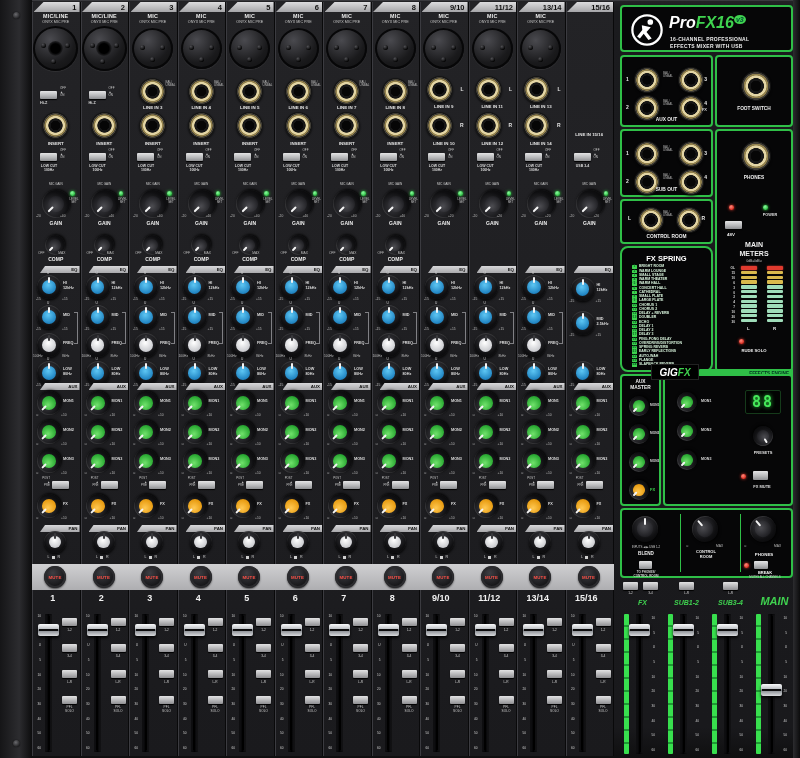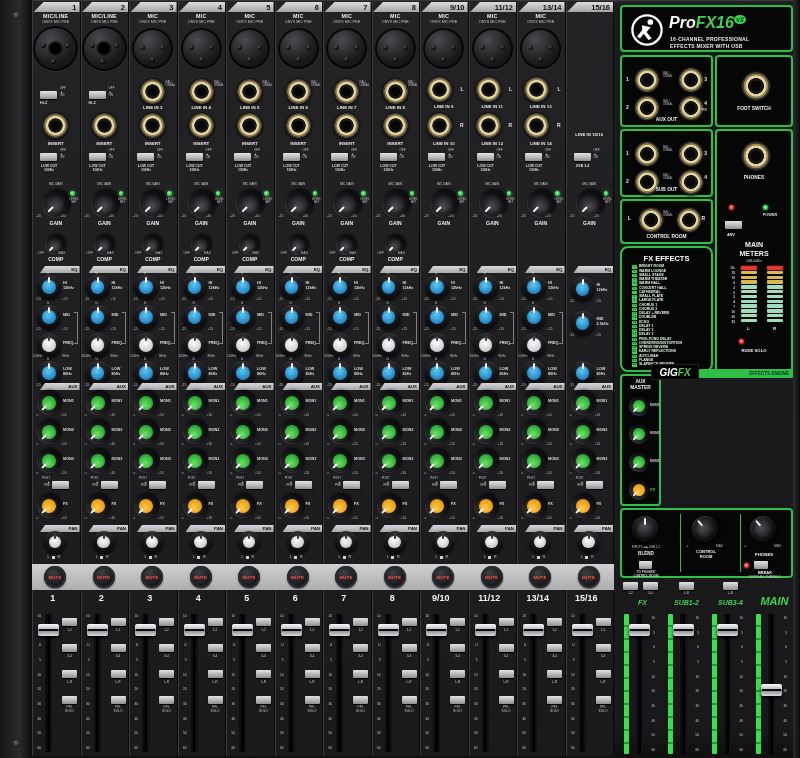--- a/index.html
+++ b/index.html
@@ -2004,21 +2004,21 @@
   <span class="jnum cl">L</span>
   <span class="jnum cr">R</span>
   <div class="bal2 cb">
             <span>BAL/</span>
             <span>UNBAL</span>
           </div>
         </div>
       <div class="boxtitle">CONTROL ROOM</div>
     </div>
     <div class="gbox b-fxp">
-      <div class="fxptitle">FX EFFECTS</div>
+      <div class="fxptitle">FX SPRING</div>
       <div id="fxplist">
           <div class="fxrow">
             <span class="fxn">1</span>
             <span class="fxname">BRIGHT ROOM</span>
           </div>
           <div class="fxrow">
             <span class="fxn">2</span>
             <span class="fxname">WARM LOUNGE</span>
           </div>
           <div class="fxrow">
@@ -2124,20 +2124,36 @@
       <div id="ammons">
           <div class="kb kb20 c-green turn-min am1"></div>
           <div class="amlbl aml1">MON1</div>
           <div class="kb kb20 c-green turn-min am2"></div>
           <div class="amlbl aml2">MON2</div>
           <div class="kb kb20 c-green turn-min am3"></div>
           <div class="amlbl aml3">MON3</div>
         </div>
       <div class="kb kb20 c-org turn-min amfx"></div>
       <div class="amlbl amlfx">FX</div>
+    </div>
+    <div class="gbox b-gig">
+      <div id="gigmons">
+          <div class="kb kb20 c-green turn-min gm1"></div>
+          <div class="gmlbl gml1">MON1</div>
+          <div class="kb kb20 c-green turn-min gm2"></div>
+          <div class="gmlbl gml2">MON2</div>
+          <div class="kb kb20 c-green turn-min gm3"></div>
+          <div class="gmlbl gml3">MON3</div>
+        </div>
+      <div class="disp">88</div>
+      <div class="kb kb20 c-dark turn-pr kpre"></div>
+      <div class="plbl">PRESETS</div>
+      <span class="led red fxmled"></span>
+      <div class="sw fxmsw"></div>
+      <div class="fxmlbl">FX MUTE</div>
     </div>
     <div class="gbox b-mon">
       <div class="kb kb26 c-dark kblend"></div>
       <div class="tl blsc">INPUTS ◀ ▶ USB 1-2</div>
       <div class="tl bllbl">BLEND</div>
       <div class="sw swto"></div>
       <div class="tl tolbl">
           <span>TO PHONES/</span>
           <span>CONTROL ROOM</span>
         </div>

